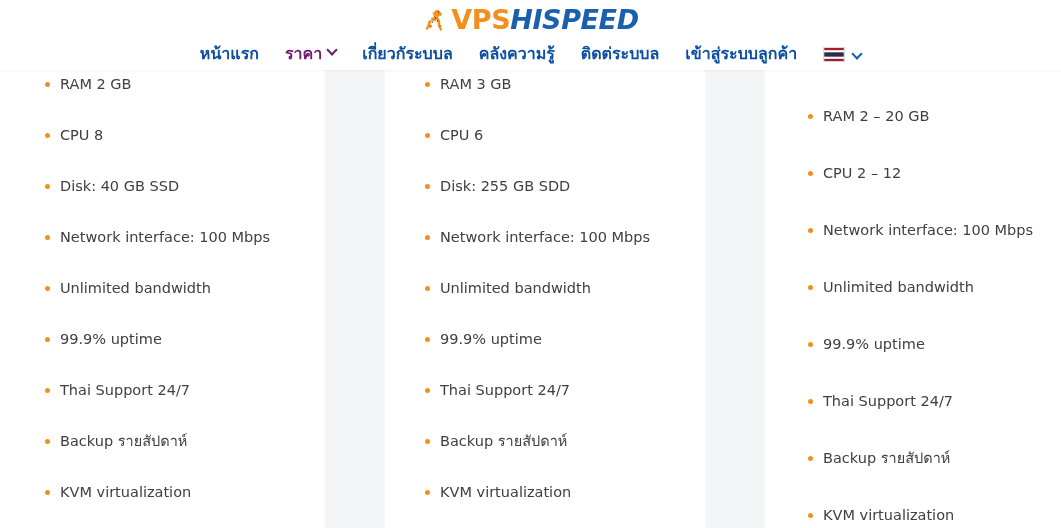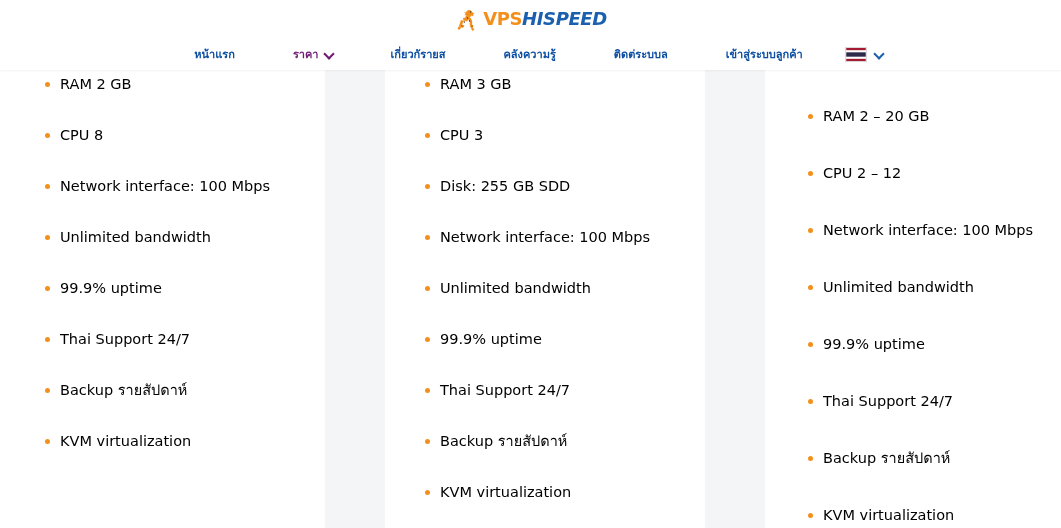--- a/index.html
+++ b/index.html
@@ -44,49 +44,48 @@
     line-height: 1;
   }
   .logo-mascot {
     width: 26px;
     height: 24px;
     margin-right: 3px;
     flex: 0 0 auto;
     display: block;
   }
   .logo-text {
-    font-size: 18px;
+    font-size: 27px;
     font-weight: bold;
     letter-spacing: -0.4px;
     font-style: italic;
     font-family: "DejaVu Sans", "Liberation Sans", sans-serif;
   }
   .logo-vps  { color: #F3901D; font-style: normal; }
   .logo-hi   { color: #1B60AE; }
 
   
   .main-nav {
     position: absolute;
     top: 41px;
     left: 0;
     width: 1061px;
     height: 26px;
     display: flex;
     align-items: center;
     justify-content: center;
   }
   .nav-item {
-    font-size: 11px;
+    font-size: 16px;
     font-weight: bold;
     color: #0B4EA2;
     text-decoration: none;
-    margin: 0 29px;
+    margin: 0 13px;
     white-space: nowrap;
     display: inline-flex;
-    align-items: center;
     line-height: 1;
     cursor: pointer;
   }
   .nav-item.active { color: #701a75; }
   .caret {
     display: inline-block;
     margin-left: 6px;
     width: 8px;
     height: 8px;
     position: relative;
@@ -149,21 +148,21 @@
   .plan-col.c3 { left: 765px; width: 296px; padding-left: 43px; padding-right: 22px; }
 
   .feature-list {
     list-style: none;
     margin: 0;
     padding: 0;
   }
   .feature-item {
     position: relative;
     font-size: 14.5px;
-    color: #000000;
+    color: #404040;
     line-height: 25px;
     padding-left: 15px;
     margin: 0;
   }
   .feature-item .bullet {
     position: absolute;
     left: 0;
     top: 10px;
     width: 5px;
     height: 5px;
@@ -212,21 +211,21 @@
     <a class="nav-item" href="#">
       <span>หน้าแรก</span>
     </a>
 
     <a class="nav-item active" href="#">
       <span>ราคา</span>
       <span class="caret"></span>
     </a>
 
     <a class="nav-item" href="#">
-      <span>เกี่ยวกัรายส</span>
+      <span>เกี่ยวกัระบบล</span>
     </a>
 
     <a class="nav-item" href="#">
       <span>คลังความรู้</span>
     </a>
 
     <a class="nav-item" href="#">
       <span>ติดต่ระบบล</span>
     </a>
 
@@ -249,33 +248,34 @@
 
 <main class="plans-area">
 
   <div class="gutter g1"></div>
   <div class="gutter g2"></div>
 
   <section class="plan-col c1">
     <ul class="feature-list">
       <li class="feature-item"><span class="bullet"></span><span>RAM 2 GB</span></li>
       <li class="feature-item"><span class="bullet"></span><span>CPU 8</span></li>
+      <li class="feature-item"><span class="bullet"></span><span>Disk: 40 GB SSD</span></li>
       <li class="feature-item"><span class="bullet"></span><span>Network interface: 100 Mbps</span></li>
       <li class="feature-item"><span class="bullet"></span><span>Unlimited bandwidth</span></li>
       <li class="feature-item"><span class="bullet"></span><span>99.9% uptime</span></li>
       <li class="feature-item"><span class="bullet"></span><span>Thai Support 24/7</span></li>
       <li class="feature-item"><span class="bullet"></span><span>Backup รายสัปดาห์</span></li>
       <li class="feature-item"><span class="bullet"></span><span>KVM virtualization</span></li>
     </ul>
   </section>
 
   <section class="plan-col c2">
     <ul class="feature-list">
       <li class="feature-item"><span class="bullet"></span><span>RAM 3 GB</span></li>
-      <li class="feature-item"><span class="bullet"></span><span>CPU 3</span></li>
+      <li class="feature-item"><span class="bullet"></span><span>CPU 6</span></li>
       <li class="feature-item"><span class="bullet"></span><span>Disk: 255 GB SDD</span></li>
       <li class="feature-item"><span class="bullet"></span><span>Network interface: 100 Mbps</span></li>
       <li class="feature-item"><span class="bullet"></span><span>Unlimited bandwidth</span></li>
       <li class="feature-item"><span class="bullet"></span><span>99.9% uptime</span></li>
       <li class="feature-item"><span class="bullet"></span><span>Thai Support 24/7</span></li>
       <li class="feature-item"><span class="bullet"></span><span>Backup รายสัปดาห์</span></li>
       <li class="feature-item"><span class="bullet"></span><span>KVM virtualization</span></li>
     </ul>
   </section>
 

